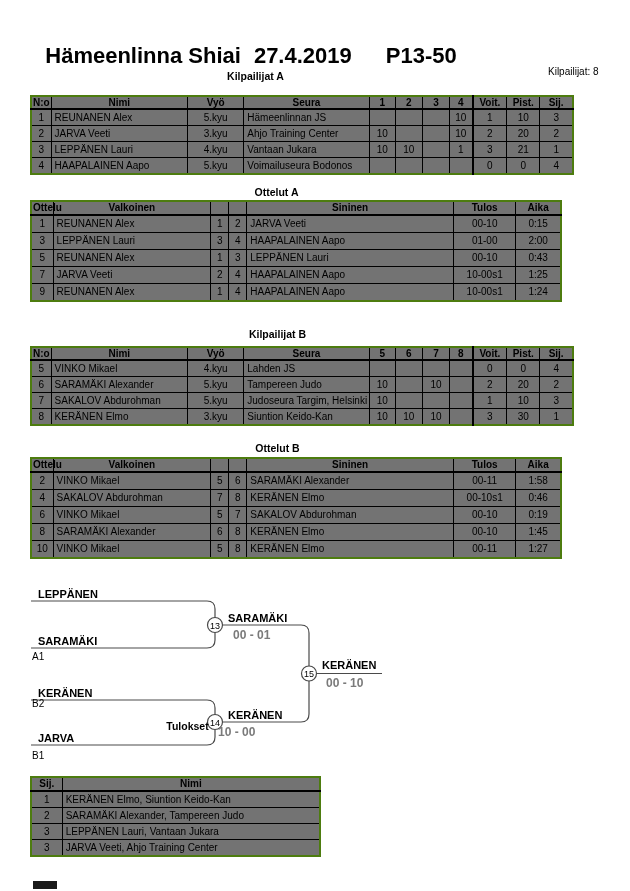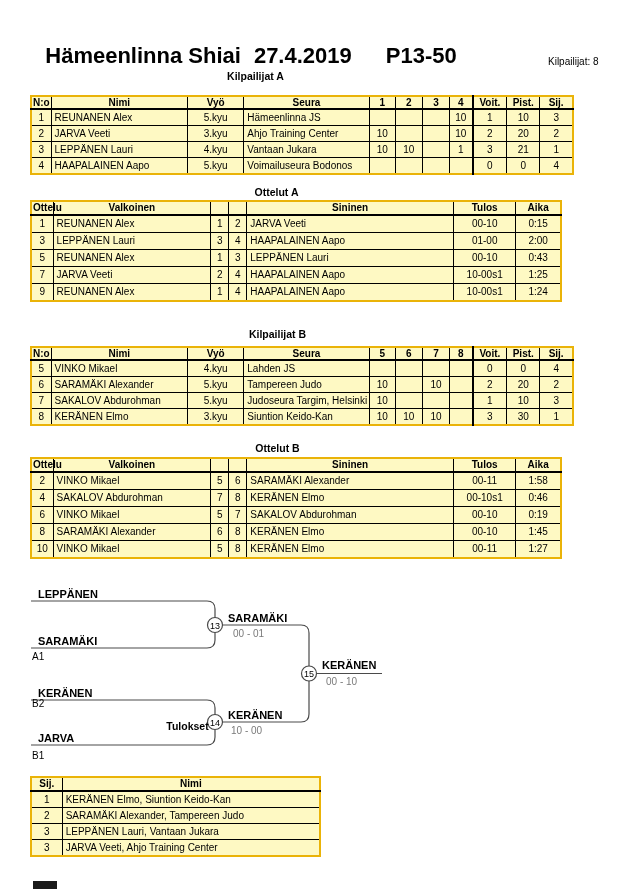--- a/index.html
+++ b/index.html
@@ -5,47 +5,47 @@
   html,body{margin:0;padding:0;background:#fff;}
   body{width:630px;height:891px;position:relative;overflow:hidden;
        font-family:"Liberation Sans",sans-serif;color:#000;}
   .abs{position:absolute;}
   .page-title{top:43px;left:0;width:502px;text-align:center;
               font-size:22px;font-weight:bold;white-space:nowrap;}
   .page-title .date{margin-left:13px;}
   .page-title .cat{margin-left:34px;}
   .subtitle{font-size:10.5px;font-weight:bold;transform:translateX(-50%);white-space:nowrap;padding-left:23px;}
   .note{font-size:10px;}
-  table.doc{border-collapse:collapse;table-layout:fixed;border:2px solid #eab308;
-            font-size:10px;background:#fef9c3;}
+  table.doc{border-collapse:collapse;table-layout:fixed;border:2px solid #4d7c0f;
+            font-size:10px;background:#737373;}
   table.doc th,table.doc td{border:1px solid #000;padding:0 3px;
             white-space:nowrap;overflow:hidden;font-weight:normal;}
   table.doc th{font-weight:bold;border-bottom:2px solid #000;text-align:center;}
   .pool th{height:11px;line-height:11px;}
   .pool td{height:15px;line-height:15px;}
   .matches th{height:12px;line-height:12px;margin-top:38px;}
   .matches td{height:16px;line-height:16px;}
   .results th{height:12px;line-height:12px;}
   .results td{height:15px;line-height:15px;}
   .c{text-align:center;}
   .l{text-align:left;}
   .ovf{overflow:visible !important;}
   .thickl{border-left:2px solid #000 !important;}
   .bk-name{font-size:11px;font-weight:bold;white-space:nowrap;}
   .bk-seed{font-size:10px;white-space:nowrap;margin-top:48px;}
-  .bk-score{font-size:10px;color:#7a7a7a;white-space:nowrap;}
+  .bk-score{font-size:12px;color:#7a7a7a;white-space:nowrap;font-weight:bold;}
   .footer-mark{left:33px;top:881px;width:24px;height:8px;background:#1a1a1a;}
 </style>
 </head>
 <body>
 
 <div class="abs page-title">
   <span>Hämeenlinna Shiai</span><span class="date">27.4.2019</span><span class="cat">P13-50</span>
 </div>
-<div class="abs note" style="left:548px;top:56px;text-align:right;">Kilpailijat: 8</div>
+<div class="abs note" style="left:548px;top:66px;text-align:right;">Kilpailijat: 8</div>
 
 <div class="abs subtitle" style="left:244px;top:70px;">Kilpailijat A</div>
 <table class="abs doc pool" style="left:30px;top:95px;width:544px;">
   <colgroup>
       <col style="width:20px">
       <col style="width:136px">
       <col style="width:56px">
       <col style="width:125px">
       <col style="width:26px">
       <col style="width:27px">
@@ -68,21 +68,21 @@
       <th class="thickl">Voit.</th>
       <th>Pist.</th>
       <th>Sij.</th>
     </tr>
   </thead>
   <tbody>
     <tr>
         <td class="c">1</td>
         <td class="l ovf">REUNANEN Alex</td>
         <td class="c">5.kyu</td>
-        <td class="l ovf">Hämeenlinna JS</td>
+        <td class="l ovf">Hämeenlinnan JS</td>
         <td class="c"></td>
         <td class="c"></td>
         <td class="c"></td>
         <td class="c">10</td>
         <td class="c thickl">1</td>
         <td class="c">10</td>
         <td class="c">3</td>
       </tr>
       <tr>
         <td class="c">2</td>
@@ -377,21 +377,21 @@
   <div class="abs bk-seed" style="left:32px;top:18px;">A1</div>
   <div class="abs bk-name" style="left:38px;top:50px;">SARAMÄKI</div>
   <div class="abs bk-seed" style="left:32px;top:65px;">B2</div>
   <div class="abs bk-name" style="left:228px;top:27px;">SARAMÄKI</div>
   <div class="abs bk-score" style="left:233px;top:43px;">00 - 01</div>
   <div class="abs bk-name" style="left:38px;top:102px;">KERÄNEN</div>
   <div class="abs bk-seed" style="left:32px;top:117px;">B1</div>
   <div class="abs bk-name" style="left:38px;top:147px;">JARVA</div>
   <div class="abs bk-seed" style="left:32px;top:162px;">A2</div>
   <div class="abs bk-name" style="left:228px;top:124px;">KERÄNEN</div>
-  <div class="abs bk-score" style="left:231px;top:140px;">10 - 00</div>
+  <div class="abs bk-score" style="left:218px;top:140px;">10 - 00</div>
   <div class="abs bk-name" style="left:322px;top:74px;">KERÄNEN</div>
   <div class="abs bk-score" style="left:326px;top:91px;">00 - 10</div>
 </div>
 
 <div class="abs subtitle" style="left:176px;top:720px;">Tulokset</div>
 <table class="abs doc results" style="left:30px;top:776px;width:291px;">
   <colgroup>
       <col style="width:31px">
       <col style="width:256px">
     </colgroup>

